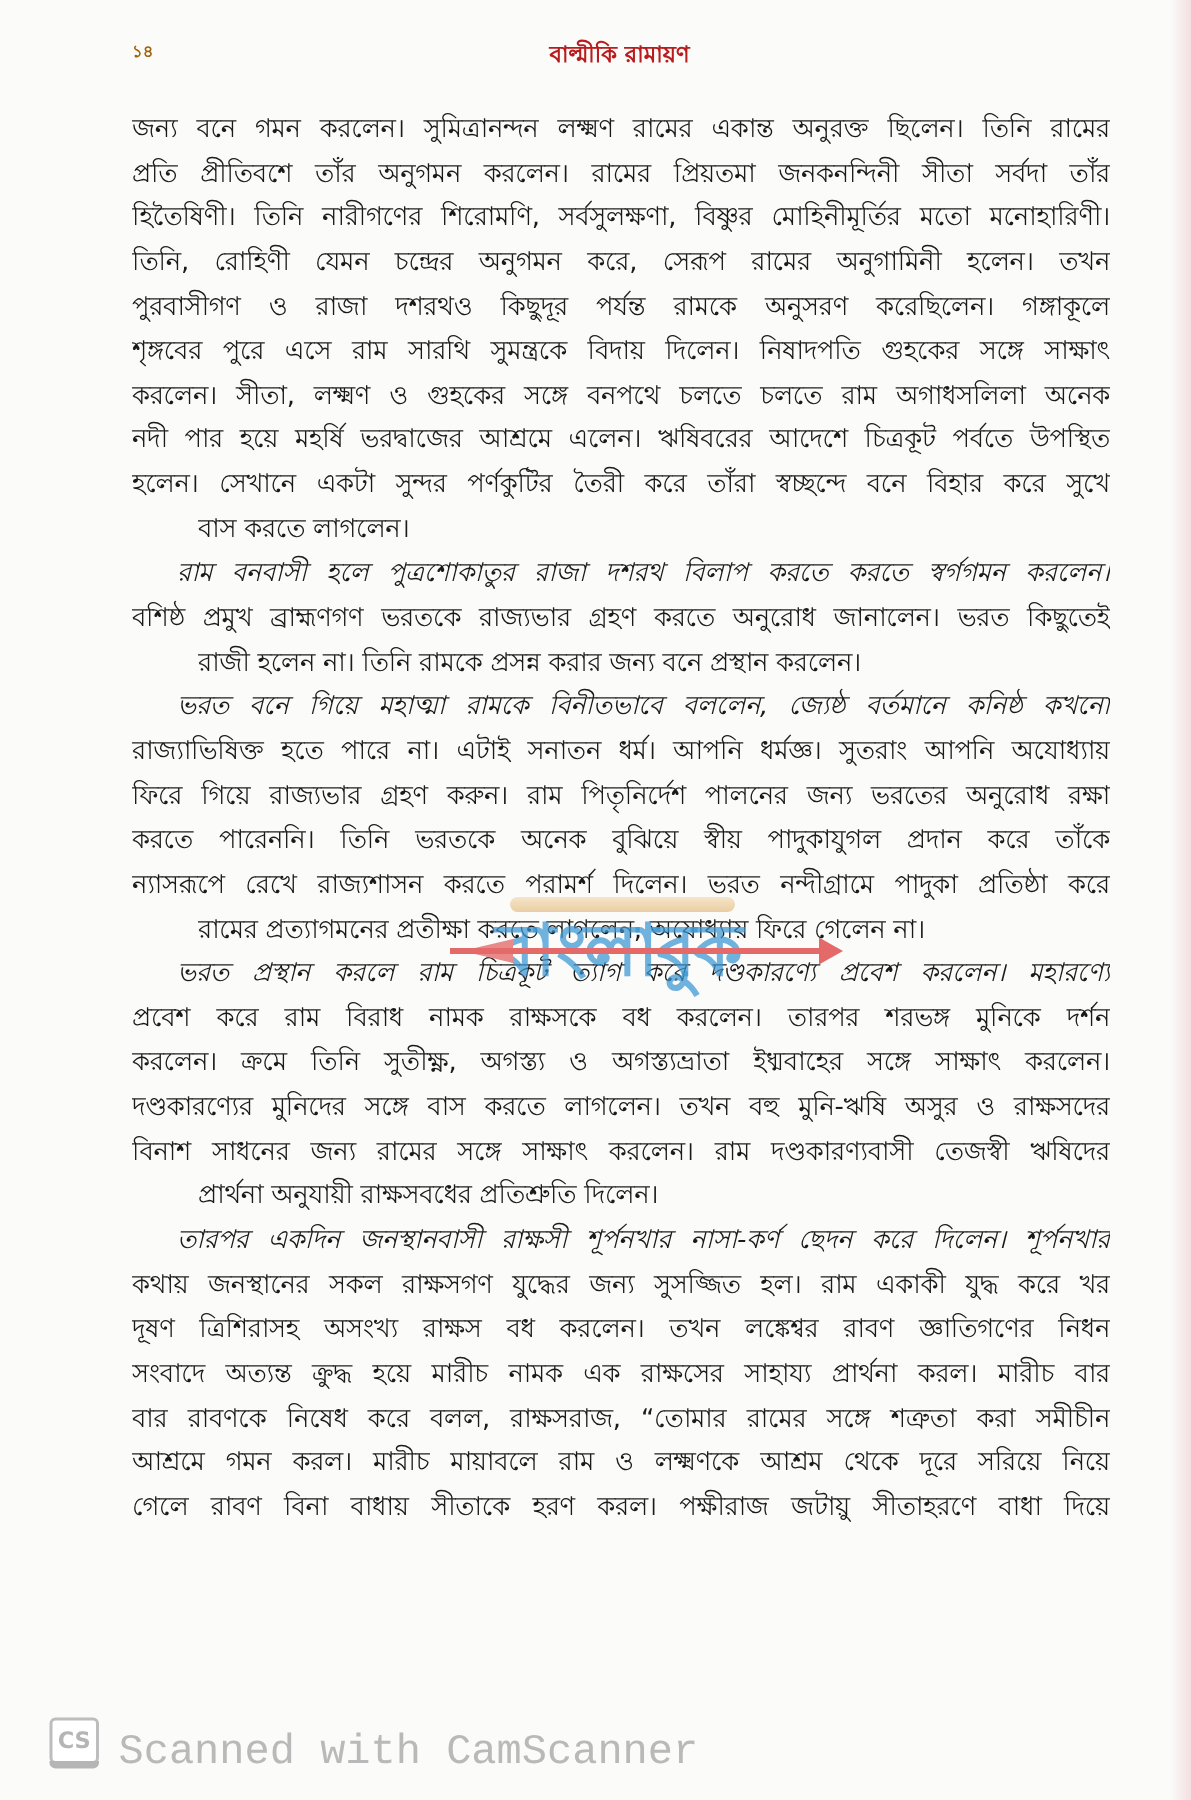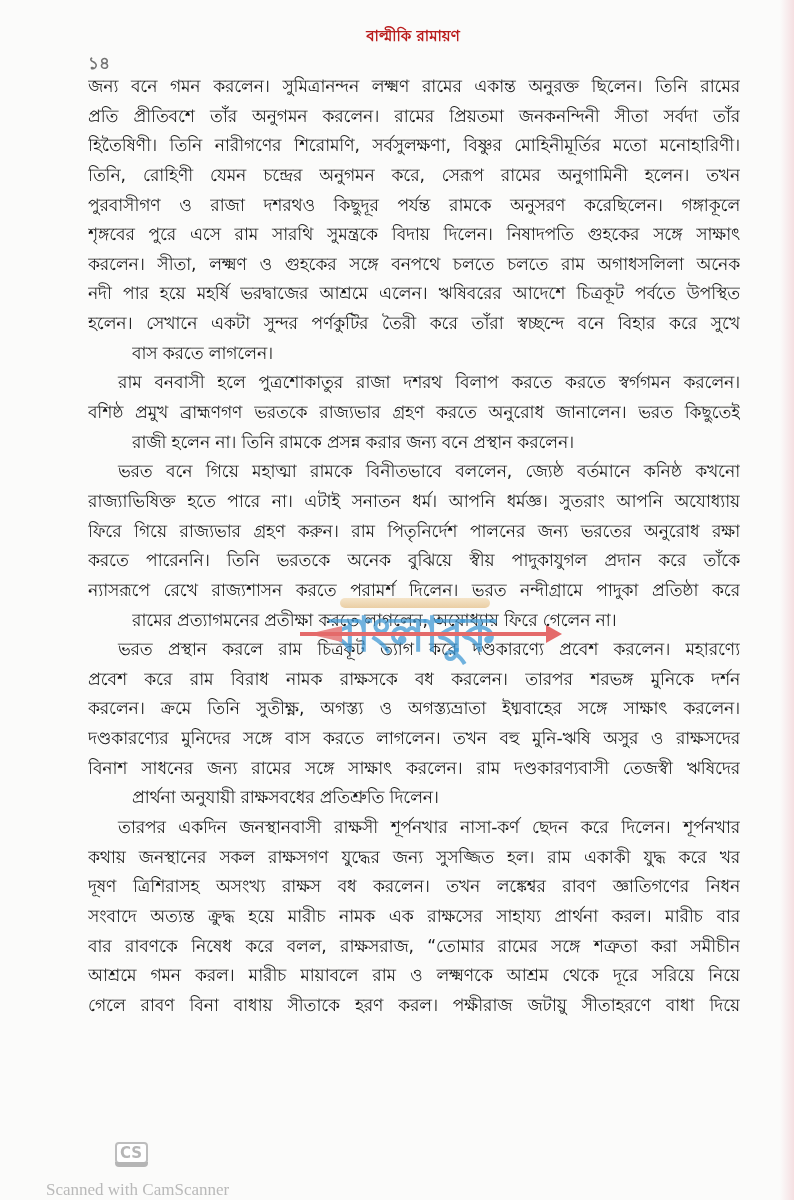--- a/index.html
+++ b/index.html
@@ -10,37 +10,37 @@
     color: #1a1a1a;
   }
   .page-edge {
     position: absolute; top: 0; right: 0; width: 14px; height: 1200px;
     background: linear-gradient(to right, rgba(255,255,255,0), rgba(240,200,205,0.55));
   }
   .header {
     position: absolute; top: 22px; left: 88px; width: 650px; height: 30px;
   }
   .page-number {
-    position: absolute; left: 0; top: 4px; font-size: 17px; font-weight: bold; color: #737373; margin-top: 24px;
+    position: absolute; left: 0; top: 4px; font-size: 11px; font-weight: bold; color: #a16207;
   }
   .running-title {
     position: absolute; left: 0; right: 0; top: 2px; text-align: center;
     font-size: 15px; font-weight: bold; color: #b91c1c;
   }
   .body-text {
     position: absolute; top: 72px; left: 88px; width: 652px;
   }
   .line {
     height: 29.65px; line-height: 29.65px; font-size: 17.2px;
     white-space: nowrap; overflow: hidden;
     text-align: justify; text-align-last: justify;
     letter-spacing: -0.2px;
   }
   .line.para-end { text-align-last: left; margin-left: 44px; }
-  .line.indent { padding-left: 30px; }
+  .line.indent { padding-left: 30px; font-style: italic; }
   .watermark {
     position: absolute; left: 300px; top: 598px; width: 260px; height: 74px;
     pointer-events: none;
   }
   .wm-flute {
     position: absolute; left: 40px; top: 0px; width: 150px; height: 10px;
     background: linear-gradient(#f4e2c4, #e8c99a); border-radius: 5px; opacity: 0.9;
   }
   .wm-text {
     position: absolute; left: 30px; top: 6px; font-size: 48px; font-weight: bold;
@@ -52,33 +52,33 @@
   }
   .wm-arrow::after {
     content: ""; position: absolute; right: -14px; top: -7px;
     border-left: 16px solid #e46a6a; border-top: 9px solid transparent; border-bottom: 9px solid transparent;
   }
   .wm-feather {
     position: absolute; left: 8px; top: 28px; width: 34px; height: 16px;
     background: #e88a8a; clip-path: polygon(0 50%, 100% 0, 100% 100%);
   }
   .footer-stamp {
-    position: absolute; left: 33px; top: 1142px; height: 36px; display: flex; align-items: center; flex-direction: column;
+    position: absolute; left: 33px; top: 1142px; height: 36px; display: flex; align-items: center;
   }
   .cs-badge {
     width: 33px; height: 31px; border: 2px solid #bdbdbd; border-radius: 4px; box-sizing: border-box;
     display: flex; align-items: center; justify-content: center; font-size: 15px; font-weight: bold;
     color: #b5b5b5; background: #fff; position: relative;
   }
   .cs-badge::after {
     content: ""; position: absolute; left: -2px; right: -2px; bottom: -5px; height: 5px; background: #b5b5b5;
     border-radius: 0 0 4px 4px;
   }
   .stamp-text {
-    margin-left: 13px; font-size: 17px; color: #b9b9b9; font-family: Liberation Serif, serif; margin-top: 16px;
+    margin-left: 13px; font-size: 28px; color: #b9b9b9; font-family: Liberation Mono, monospace; margin-top: 16px;
   }
 </style>
 </head>
 <body>
 
 <div class="page-edge"></div>
 
 <div class="header">
   <span class="page-number">১৪</span>
   <span class="running-title">বাল্মীকি রামায়ণ</span>

